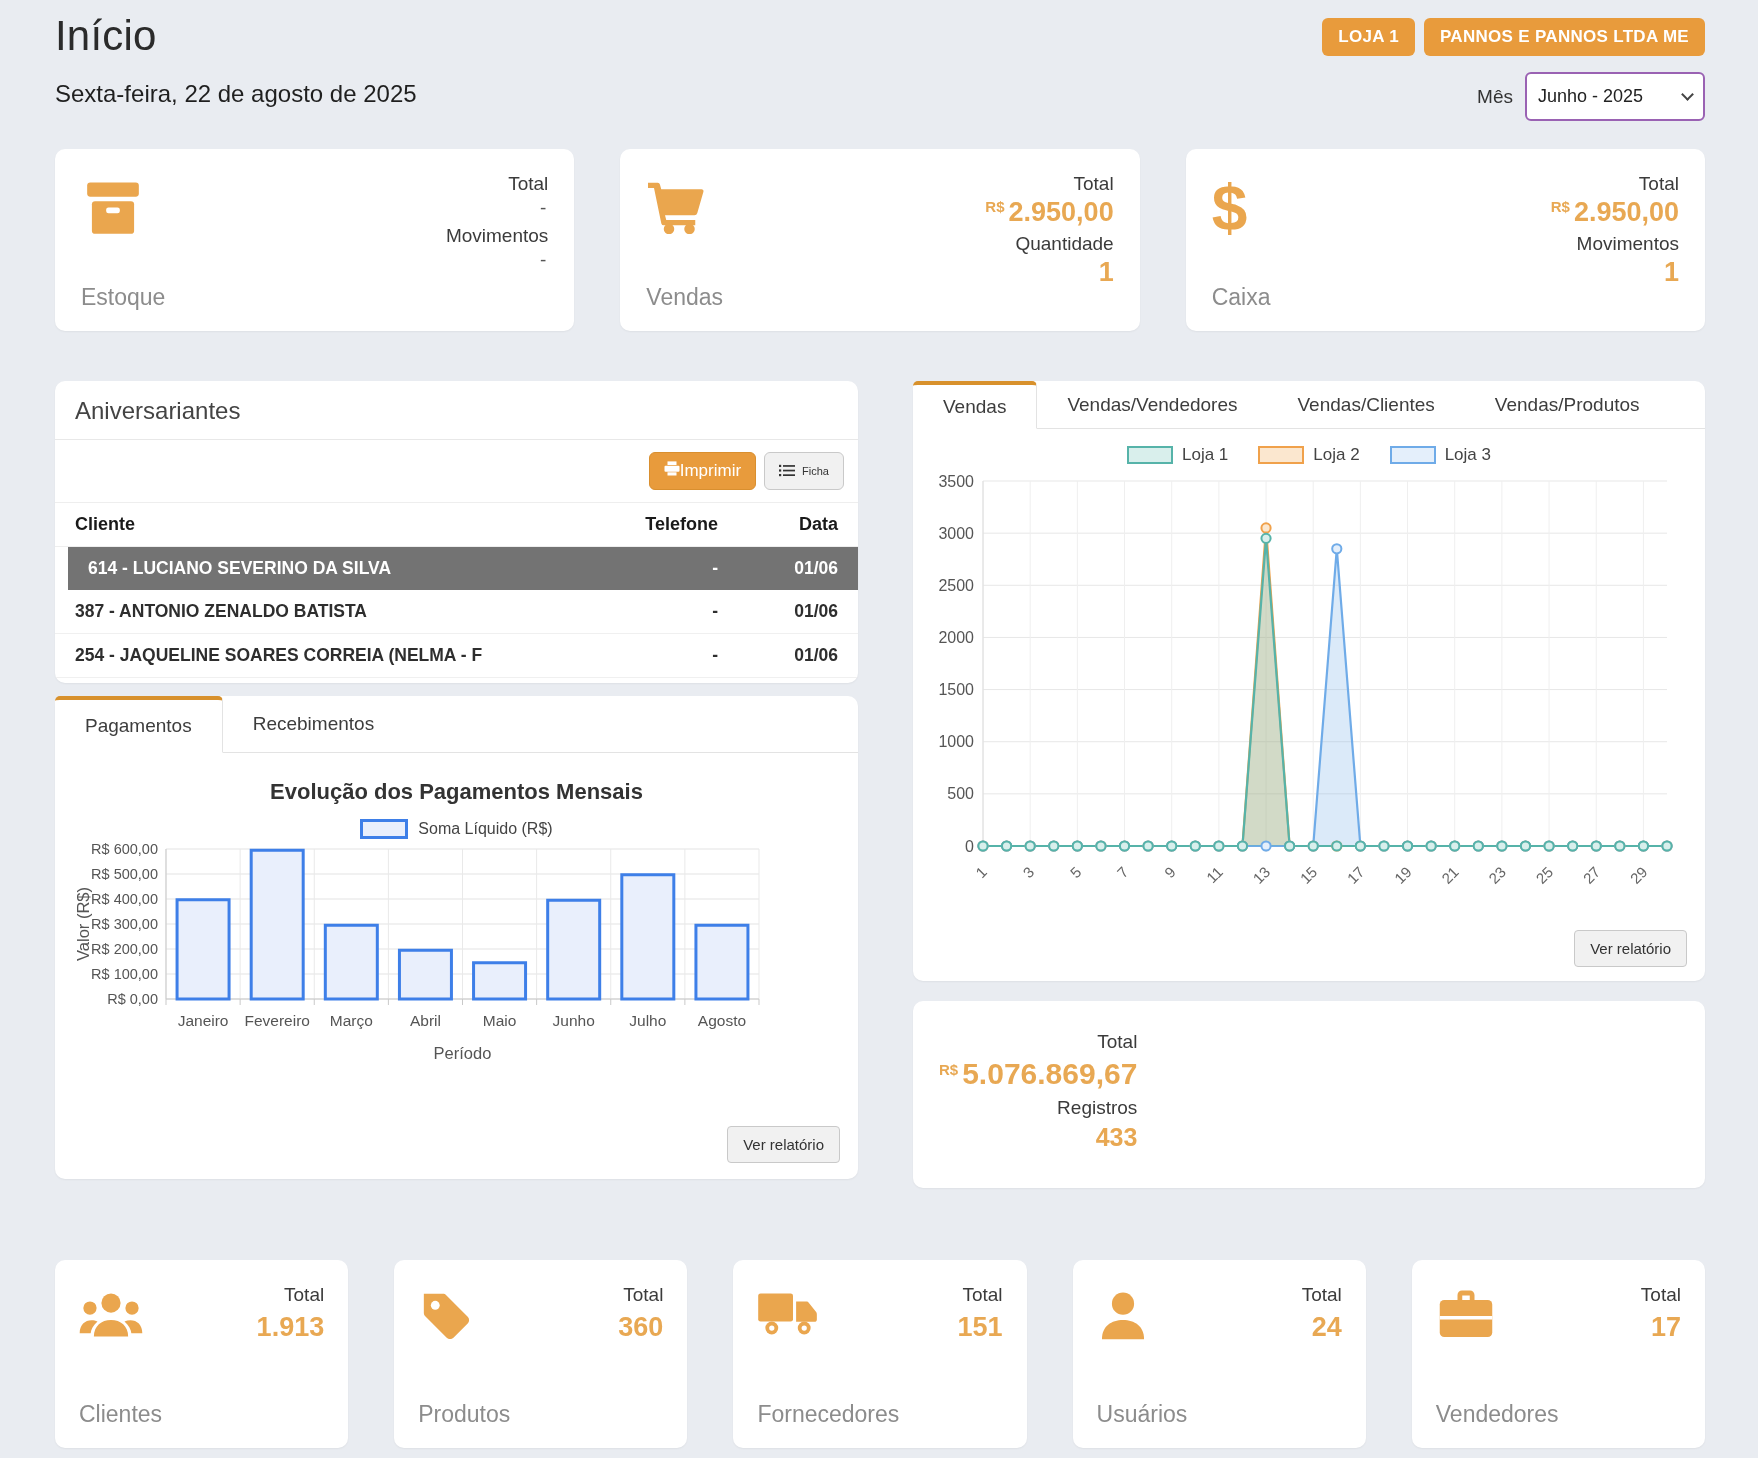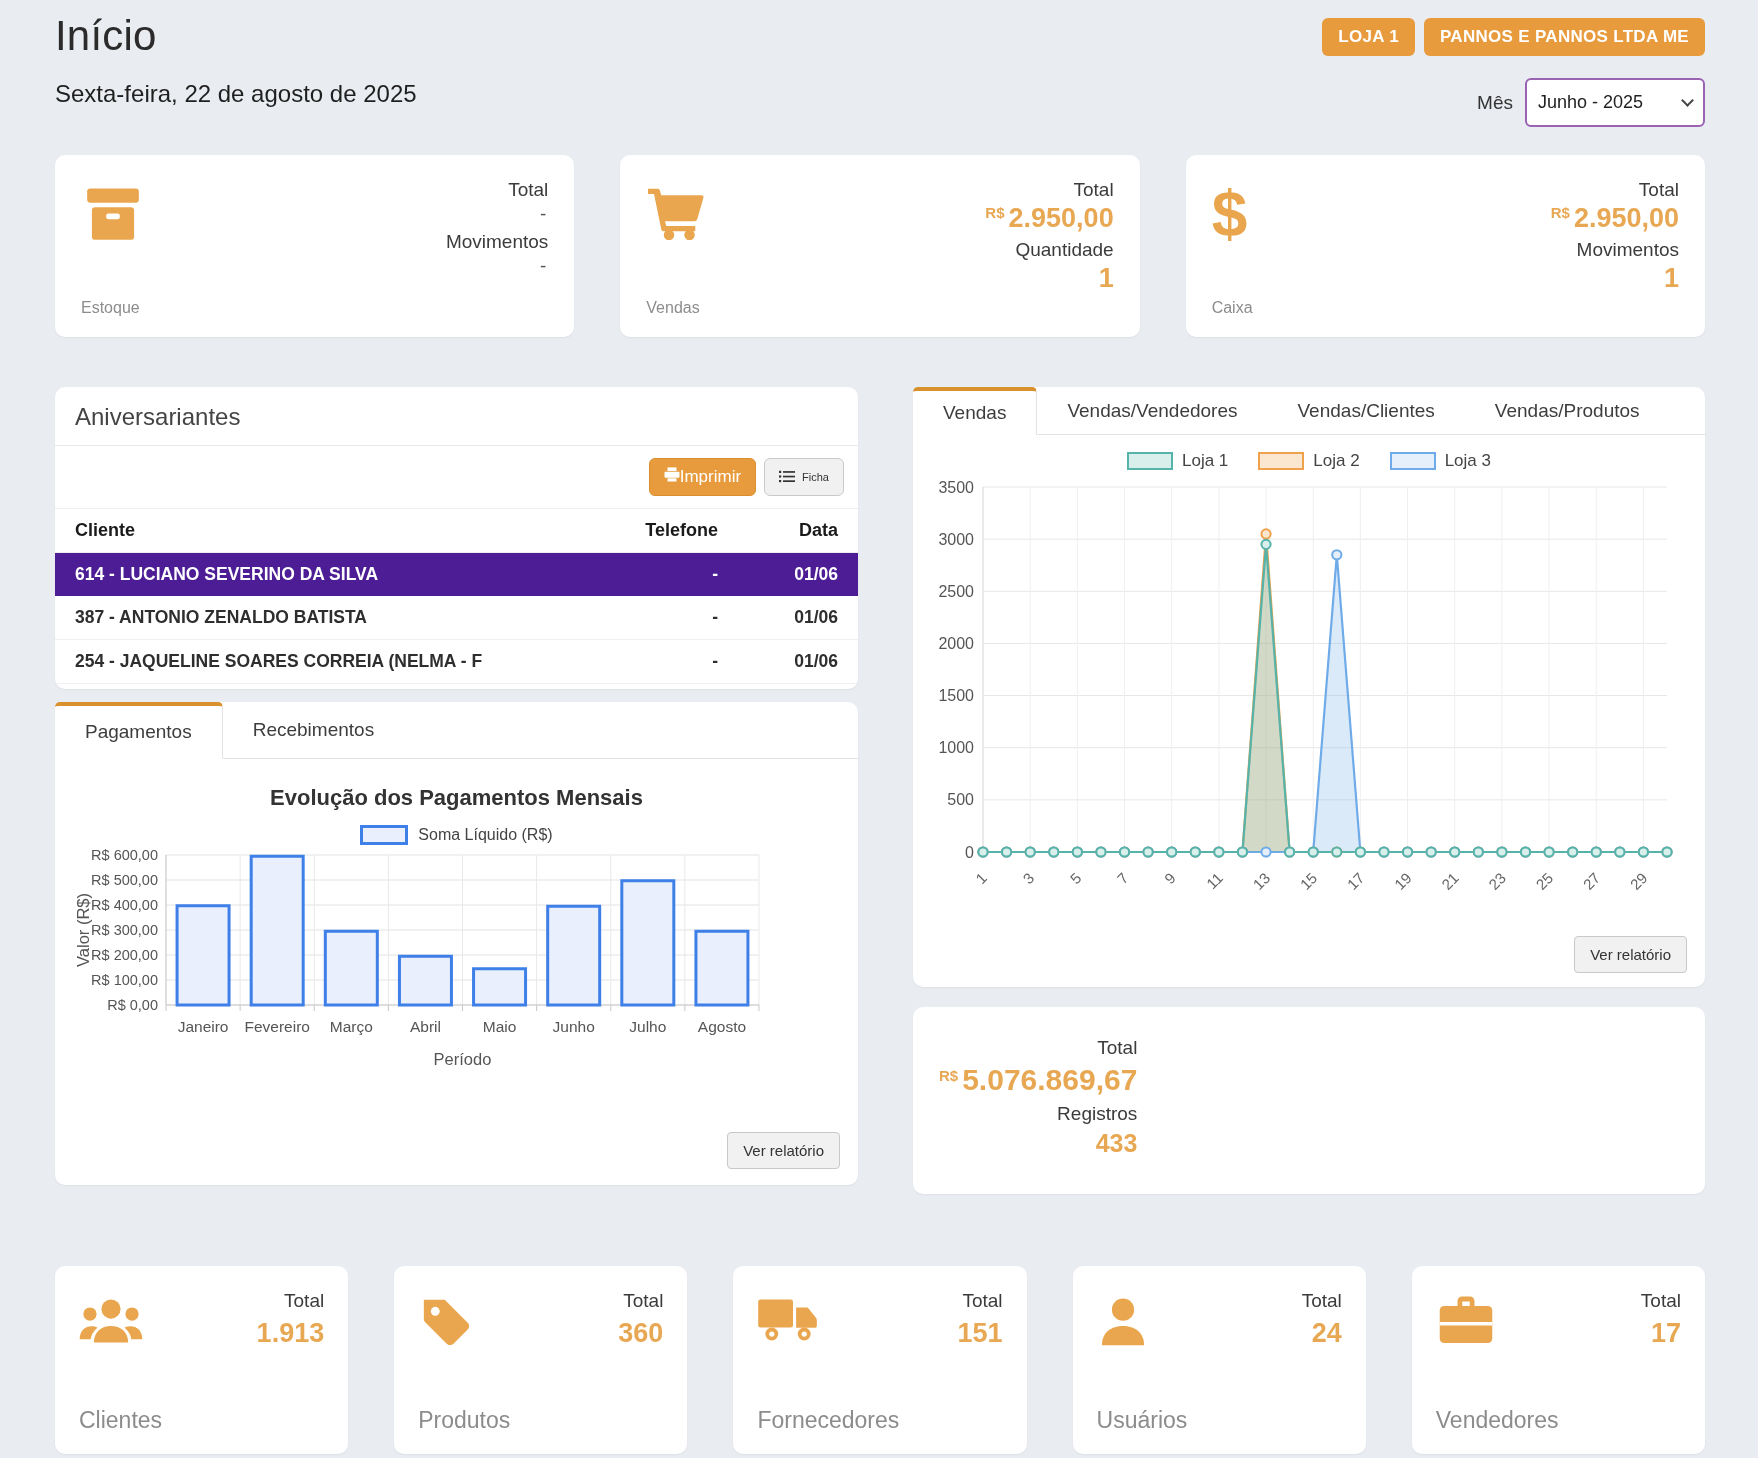--- a/index.html
+++ b/index.html
@@ -17,39 +17,39 @@
   .hdr { display:flex; justify-content:space-between; align-items:flex-start; }
   .page-title { font-size:42px; font-weight:400; color:#2b2b2b; letter-spacing:.2px; }
   .page-date  { font-size:24px; color:#1f1f1f; margin-top:20px; }
   .hdr-right { display:flex; flex-direction:column; align-items:flex-end; padding-top:6px; }
   .btn-row { display:flex; gap:9px; }
   .btn-orange {
     background:#e89b3c; color:#fff; font-weight:700; font-size:17px;
     padding:9px 16px; border-radius:6px; border:none; cursor:pointer;
     font-family:inherit; letter-spacing:.3px;
   }
-  .month-row { margin-top:22px; display:flex; align-items:center; gap:12px; font-size:19px; color:#333; }
+  .month-row { margin-top:16px; display:flex; align-items:center; gap:12px; font-size:19px; color:#333; }
   .fake-select {
     width:180px; height:49px; background:#fff; border:2px solid #9a62b3; border-radius:6px;
     display:flex; align-items:center; justify-content:space-between; padding:0 11px;
     font-size:18px; color:#222; cursor:pointer;
   }
   .chev { width:9px; height:9px; border-right:2px solid #444; border-bottom:2px solid #444;
           transform:rotate(45deg); margin-top:-5px; }
 
   
   .card { background:#fff; border-radius:10px; box-shadow:0 1px 2px rgba(0,0,0,.05); }
 
   
   .stats-row { margin-top:28px; display:grid; grid-template-columns:repeat(3,1fr); gap:46px; }
   .stat-card { height:182px; display:flex; justify-content:space-between; padding:22px 26px 20px 26px; }
   .stat-left { display:flex; flex-direction:column; justify-content:space-between; }
   .stat-icon { color:#eaa64e; display:block; margin-top:8px; }
   .dollar-glyph { font-size:64px; font-weight:700; color:#eaa64e; line-height:58px; }
-  .stat-title { font-size:16px; color:#8c8c8c; }
+  .stat-title { font-size:23px; color:#8c8c8c; }
   .stat-right { display:flex; flex-direction:column; align-items:flex-end; text-align:right; }
   .stat-label { font-size:19px; color:#3b3b3b; margin-top:7px; }
   .stat-label:first-child { margin-top:2px; }
   .stat-value { font-size:27px; font-weight:700; color:#e8a853; margin-top:3px; line-height:1.05; }
   .stat-value.dash { font-size:19px; font-weight:400; color:#555; padding-right:2px; }
   .rs { font-size:15px; font-weight:700; vertical-align:9px; margin-right:4px; }
 
   
   .middle { margin-top:50px; display:flex; gap:55px; }
   .col-left  { width:803px; display:flex; flex-direction:column; }
@@ -67,21 +67,21 @@
     background:#f1f1f1; border:1px solid #c9c9c9; color:#333; font-size:11px; border-radius:6px;
     padding:8px 14px; display:flex; align-items:center; gap:7px; cursor:pointer; font-family:inherit;
   }
   .atable-head { display:grid; grid-template-columns:1fr 170px 120px; padding:11px 20px; border-bottom:1px solid #eee; }
   .atable-head span { font-size:18px; font-weight:700; color:#1a1a1a; }
   .atable-head span:nth-child(2), .atable-head span:nth-child(3) { text-align:right; }
   .arows { overflow:hidden; flex:1; }
   .arow { display:grid; grid-template-columns:1fr 170px 120px; padding:11px 20px; border-bottom:1px solid #f0f0f0;
           font-size:17.5px; font-weight:700; color:#2e2e2e; cursor:pointer; }
   .arow span:nth-child(2), .arow span:nth-child(3) { text-align:right; }
-  .arow.highlight { background:#4c1d95; color:#fff; border-bottom:none; }
+  .arow.highlight { background:#737373; color:#fff; border-bottom:none;margin-left:13px; }
 
   
   .tabs { display:flex; border-bottom:1px solid #e3e3e3; height:57px; }
   .tab { display:flex; align-items:center; padding:0 30px; font-size:19px; color:#3d3d3d; cursor:pointer; }
   .tab.active {
     background:#fff; border-top:4px solid #d8912c; border-right:1px solid #e3e3e3;
     border-radius:5px 5px 0 0; margin-bottom:-1px; border-bottom:1px solid #fff; font-weight:400;
   }
 
   

